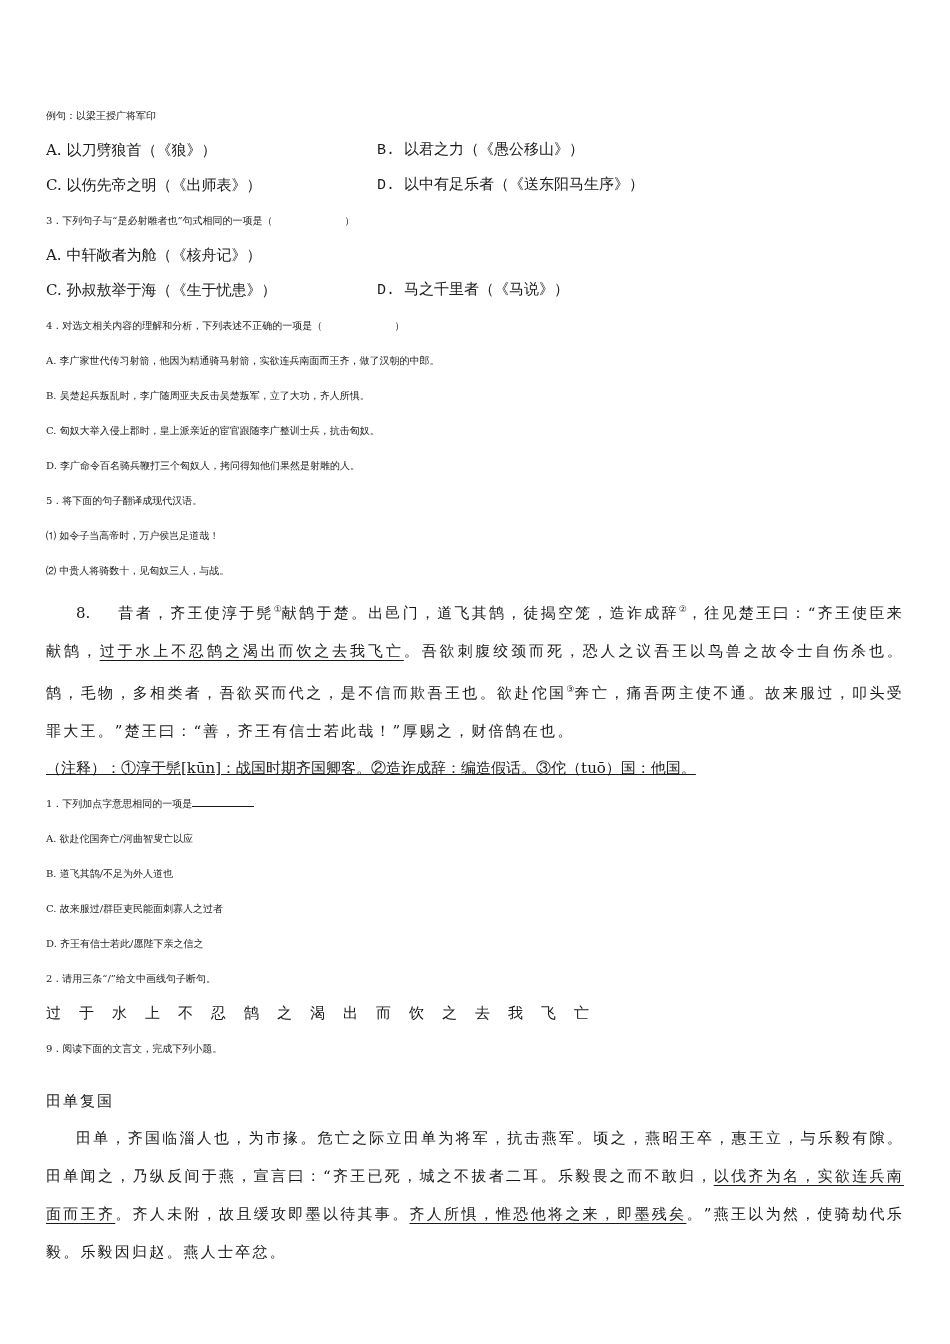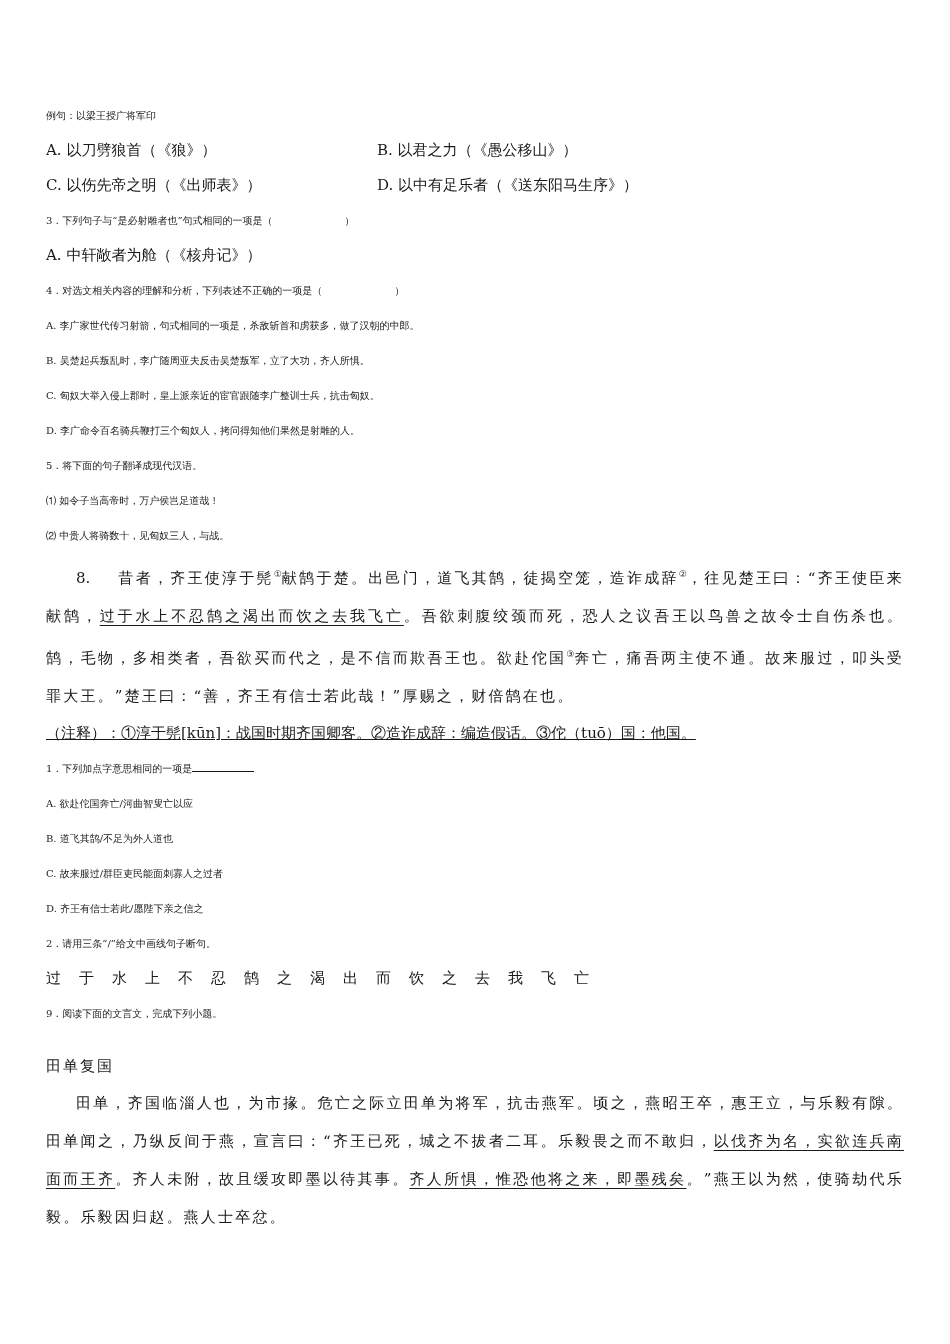--- a/index.html
+++ b/index.html
@@ -28,21 +28,21 @@
       white-space: nowrap;
     }
     .row2 {
       display: flex;
       font-size: 15px;
       line-height: 35px;
       height: 35px;
       white-space: nowrap;
     }
     .row2 .col-a { width: 331px; }
-    .row2 .col-b { flex: 1; }
+    .row2 .col-b { flex: 1; font-family: Liberation Mono, monospace; }
     .passage {
       font-size: 15px;
       line-height: 38px;
       letter-spacing: 2.2px;
       text-align: justify;
       text-indent: 30px;
       width: 858px;
     }
     .passage .num { letter-spacing: 0; }
     .passage .gap { display: inline-block; width: 28px; }
@@ -104,25 +104,33 @@
   </div>
 
   <div class="line">
     <span>3．下列句子与“是必射雕者也”句式相同的一项是（</span><span class="paren-gap"></span><span>）</span>
   </div>
   <div class="row2">
     <div class="col-a">
       <span>A.</span>&nbsp;<span>中轩敞者为舱（《核舟记》）</span>
     </div>
   </div>
+  <div class="row2">
+    <div class="col-a">
+      <span>C.</span>&nbsp;<span>孙叔敖举于海（《生于忧患》）</span>
+    </div>
+    <div class="col-b">
+      <span>D.</span>&nbsp;<span>马之千里者（《马说》）</span>
+    </div>
+  </div>
 
   <div class="line">
     <span>4．对选文相关内容的理解和分析，下列表述不正确的一项是（</span><span class="paren-gap"></span><span>）</span>
   </div>
-  <div class="line"><span>A.</span>&nbsp;<span>李广家世代传习射箭，句式相同的一项是，杀敌斩首和虏获多，做了汉朝的中郎。</span></div>
+  <div class="line"><span>A.</span>&nbsp;<span>李广家世代传习射箭，他因为精通骑马射箭，实欲连兵南面而王齐，做了汉朝的中郎。</span></div>
   <div class="line"><span>B.</span>&nbsp;<span>吴楚起兵叛乱时，李广随周亚夫反击吴楚叛军，立了大功，齐人所惧。</span></div>
   <div class="line"><span>C.</span>&nbsp;<span>匈奴大举入侵上郡时，皇上派亲近的宦官跟随李广整训士兵，抗击匈奴。</span></div>
   <div class="line"><span>D.</span>&nbsp;<span>李广命令百名骑兵鞭打三个匈奴人，拷问得知他们果然是射雕的人。</span></div>
 
   <div class="line">5．将下面的句子翻译成现代汉语。</div>
   <div class="line">⑴ 如令子当高帝时，万户侯岂足道哉！</div>
   <div class="line">⑵ 中贵人将骑数十，见匈奴三人，与战。</div>
 
   <div class="passage" style="margin-top:2px;">
     <span class="num">8.</span><span class="gap"></span><span>昔者，齐王使淳于髡</span><span class="sup">①</span><span>献鹄于楚。出邑门，道飞其鹄，徒揭空笼，造诈成辞</span><span class="sup">②</span><span>，往见楚王曰：“齐王使臣来献鹄，</span><span class="ul">过于水上不忍鹄之渴出而饮之去我飞亡</span><span>。吾欲刺腹绞颈而死，恐人之议吾王以鸟兽之故令士自伤杀也。鹄，毛物，多相类者，吾欲买而代之，是不信而欺吾王也。欲赴佗国</span><span class="sup">③</span><span>奔亡，痛吾两主使不通。故来服过，叩头受罪大王。”楚王曰：“善，齐王有信士若此哉！”厚赐之，财倍鹄在也。</span>

